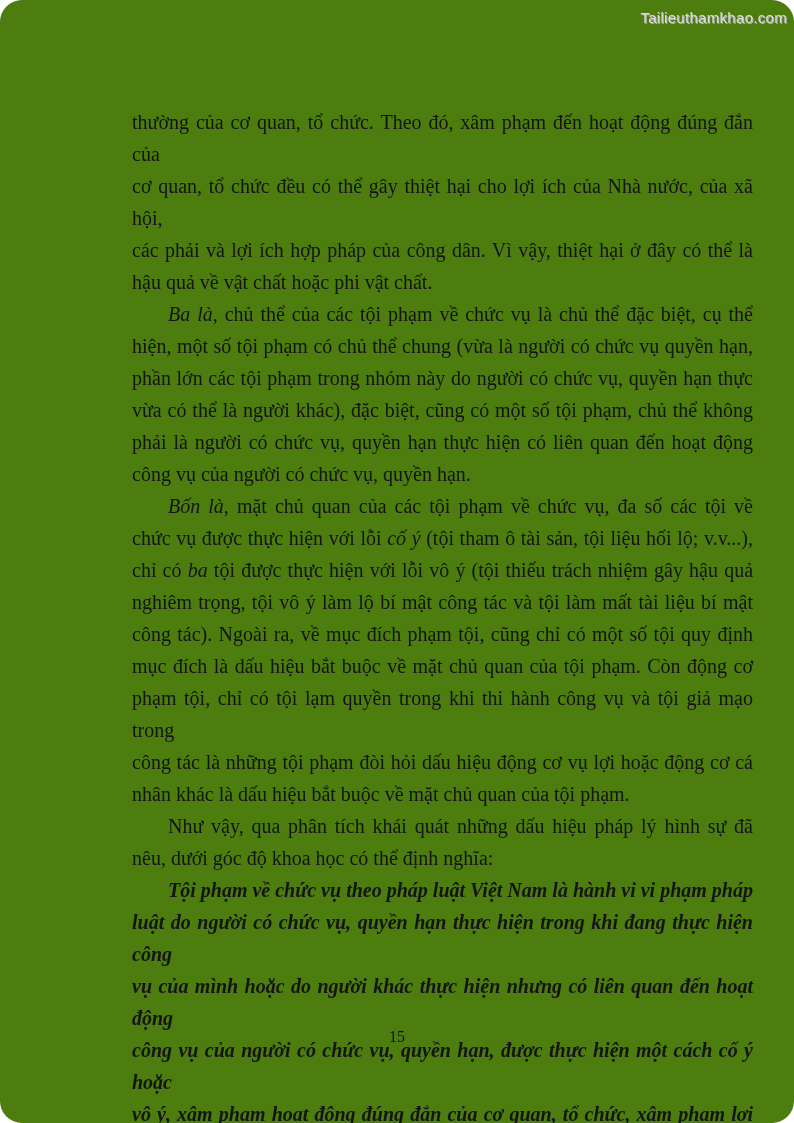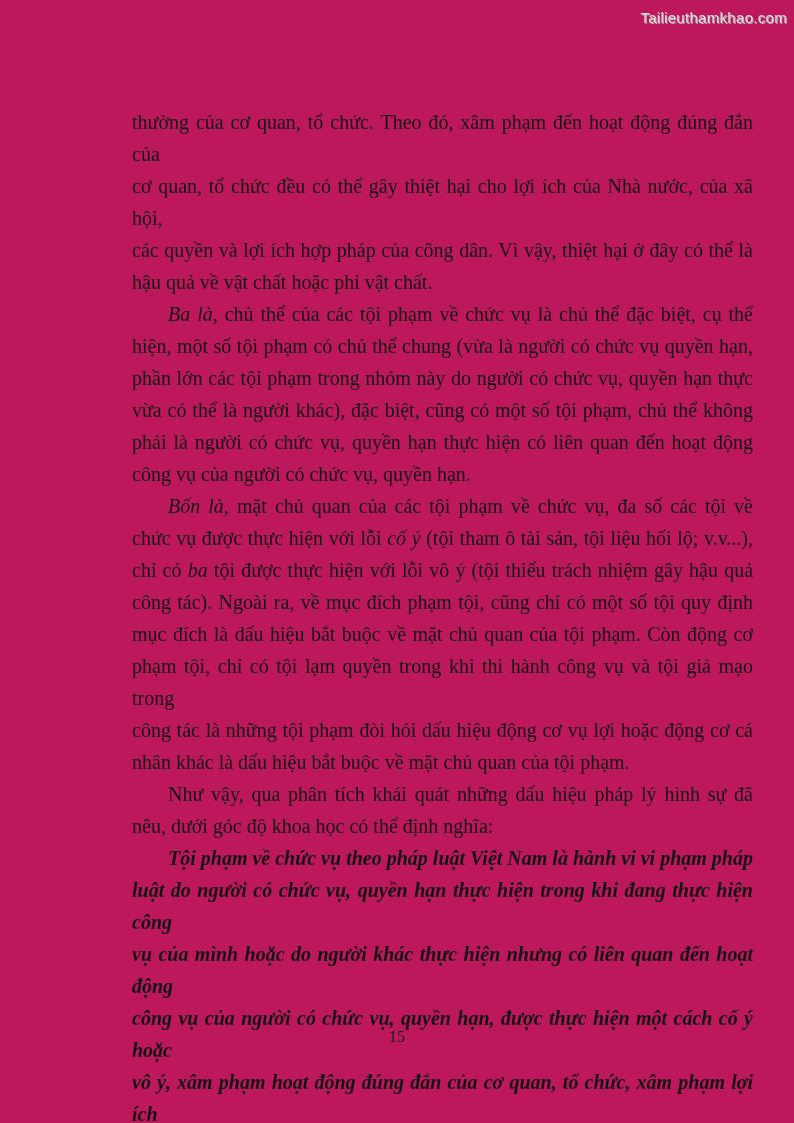--- a/index.html
+++ b/index.html
@@ -4,24 +4,25 @@
 <style>
   html, body {
     margin: 0;
     padding: 0;
     background: #ffffff;
   }
   .page {
     position: relative;
     width: 794px;
     height: 1123px;
-    background: #be185d;
+    background: #4d7c0f;
     overflow: hidden;
     font-family: "Liberation Serif", "DejaVu Serif", serif;
     color: #141414;
+    border-radius: 22px;
   }
   .watermark {
     position: absolute;
     top: 9px;
     right: 7px;
     font-family: "Liberation Sans", "DejaVu Sans", sans-serif;
     font-size: 15px;
     letter-spacing: 0.3px;
     color: #dcdcdc;
     text-shadow: 1px 1px 0 #b2b2b2;
@@ -61,35 +62,36 @@
 </head>
 <body>
 
 <div class="page">
   <div class="watermark">Tailieuthamkhao.com</div>
 
   <div class="content">
       <div>
         <div class="line"><span>thường của cơ quan, tổ chức. Theo đó, xâm phạm đến hoạt động đúng đắn của</span></div>
         <div class="line"><span>cơ quan, tổ chức đều có thể gây thiệt hại cho lợi ích của Nhà nước, của xã hội,</span></div>
-        <div class="line"><span>các quyền và lợi ích hợp pháp của công dân. Vì vậy, thiệt hại ở đây có thể là</span></div>
+        <div class="line"><span>các phải và lợi ích hợp pháp của công dân. Vì vậy, thiệt hại ở đây có thể là</span></div>
         <div class="line last"><span>hậu quả về vật chất hoặc phi vật chất.</span></div>
       </div>
       <div>
         <div class="line indent"><span class="run-i">Ba là</span><span>, chủ thể của các tội phạm về chức vụ là chủ thể đặc biệt, cụ thể</span></div>
         <div class="line"><span>hiện, một số tội phạm có chủ thể chung (vừa là người có chức vụ quyền hạn,</span></div>
         <div class="line"><span>phần lớn các tội phạm trong nhóm này do người có chức vụ, quyền hạn thực</span></div>
         <div class="line"><span>vừa có thể là người khác), đặc biệt, cũng có một số tội phạm, chủ thể không</span></div>
         <div class="line"><span>phải là người có chức vụ, quyền hạn thực hiện có liên quan đến hoạt động</span></div>
         <div class="line last"><span>công vụ của người có chức vụ, quyền hạn.</span></div>
       </div>
       <div>
         <div class="line indent"><span class="run-i">Bốn là</span><span>, mặt chủ quan của các tội phạm về chức vụ, đa số các tội về</span></div>
         <div class="line"><span>chức vụ được thực hiện với lỗi </span><span class="run-i">cố ý</span><span> (tội tham ô tài sản, tội liệu hối lộ; v.v...),</span></div>
         <div class="line"><span>chỉ có </span><span class="run-i">ba</span><span> tội được thực hiện với lỗi vô ý (tội thiếu trách nhiệm gây hậu quả</span></div>
+        <div class="line"><span>nghiêm trọng, tội vô ý làm lộ bí mật công tác và tội làm mất tài liệu bí mật</span></div>
         <div class="line"><span>công tác). Ngoài ra, về mục đích phạm tội, cũng chỉ có một số tội quy định</span></div>
         <div class="line"><span>mục đích là dấu hiệu bắt buộc về mặt chủ quan của tội phạm. Còn động cơ</span></div>
         <div class="line"><span>phạm tội, chỉ có tội lạm quyền trong khi thi hành công vụ và tội giả mạo trong</span></div>
         <div class="line"><span>công tác là những tội phạm đòi hỏi dấu hiệu động cơ vụ lợi hoặc động cơ cá</span></div>
         <div class="line last"><span>nhân khác là dấu hiệu bắt buộc về mặt chủ quan của tội phạm.</span></div>
       </div>
       <div>
         <div class="line indent"><span>Như vậy, qua phân tích khái quát những dấu hiệu pháp lý hình sự đã</span></div>
         <div class="line last"><span>nêu, dưới góc độ khoa học có thể định nghĩa:</span></div>
       </div>

